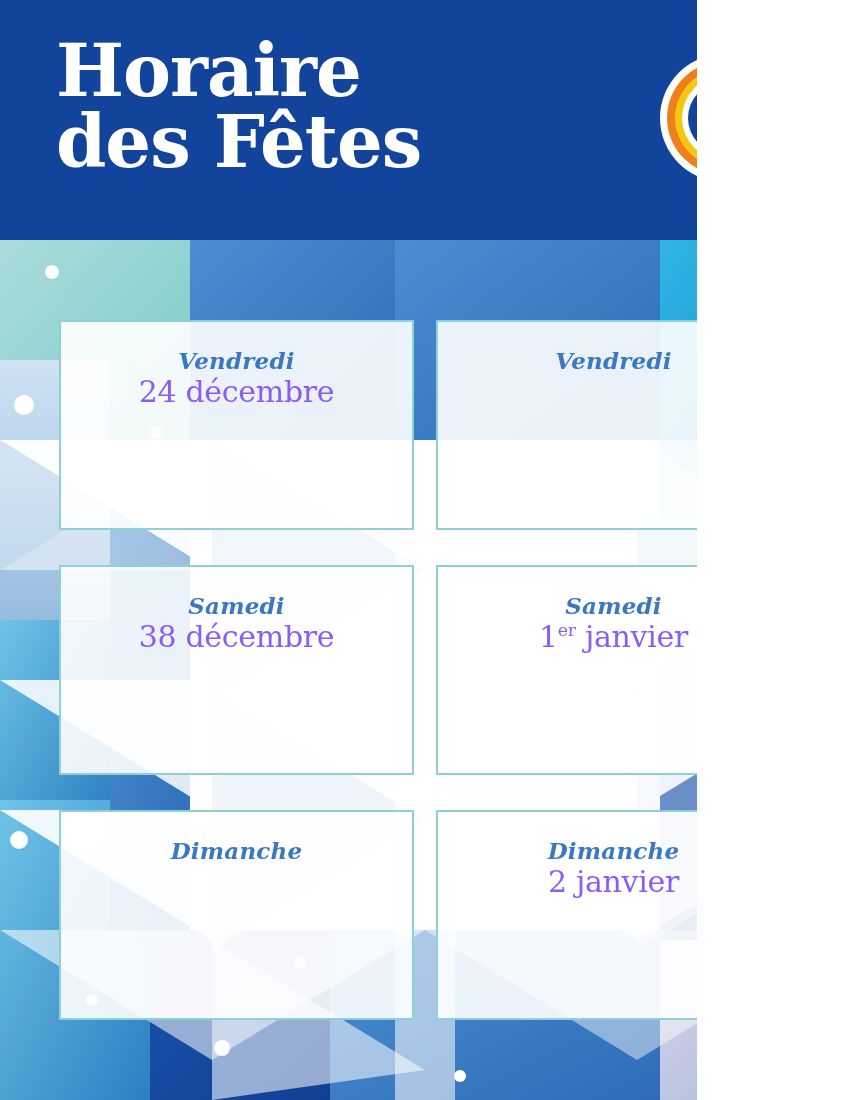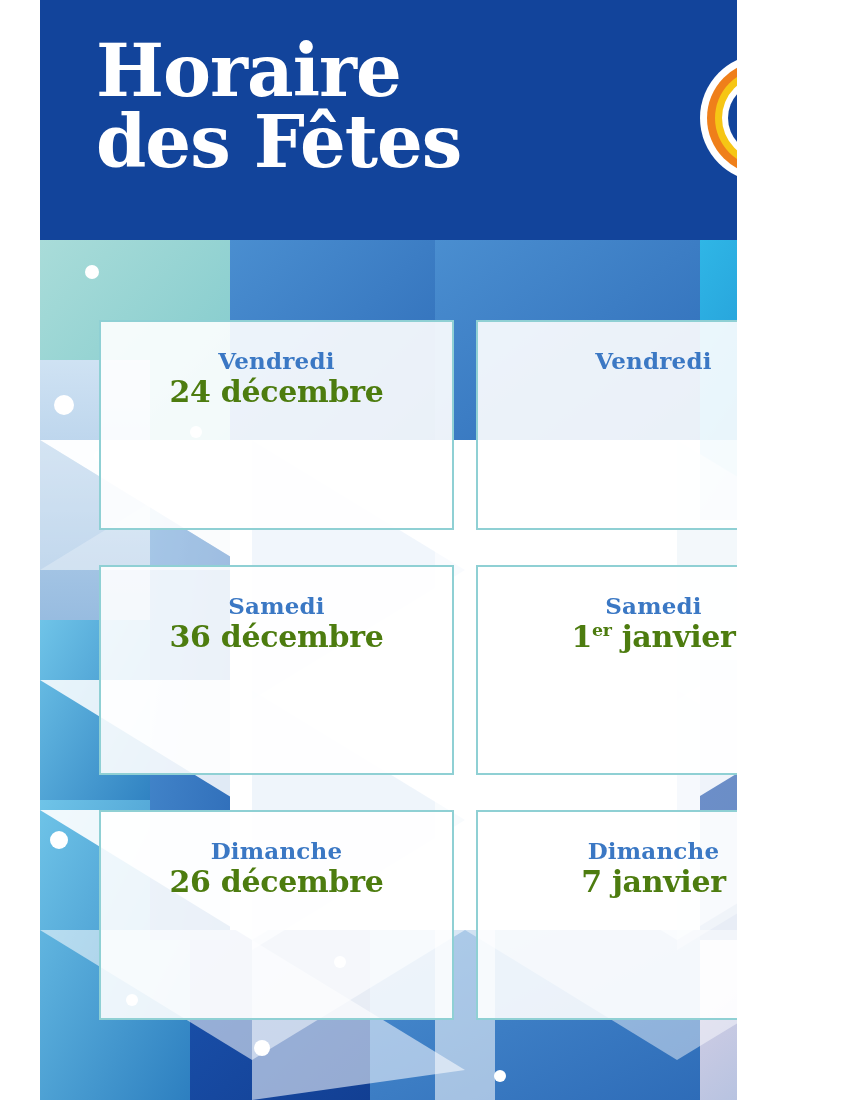--- a/index.html
+++ b/index.html
@@ -12,21 +12,20 @@
     overflow: hidden;
     font-family: "Liberation Serif", serif;
     background: #ffffff;
   }
   .poster {
     position: relative;
     width: 697px;
     height: 1100px;
     overflow: hidden;
     background: #ffffff;
-    margin-left: 40px;
   }
 
   
   .header {
     position: absolute;
     left: 0;
     top: 0;
     width: 850px;
     height: 240px;
     background: #12449b;
@@ -140,26 +139,27 @@
     padding-top: 26px;
     text-align: center;
   }
   .card-day {
     color: #3b78c4;
     font-family: "DejaVu Serif", serif;
     font-weight: bold;
     font-size: 23px;
     line-height: 1.1;
     letter-spacing: 0.2px;
+    font-style: italic;
   }
   .card-date {
     margin-top: 2px;
-    color: #4d7c0f;
+    color: #8b5cf6;
     font-family: "DejaVu Serif", serif;
-    font-weight: bold;
+    font-weight: normal;
     font-size: 30px;
     line-height: 1.15;
     letter-spacing: -0.3px;
     white-space: nowrap;
   }
   .card-date sup {
     font-size: 0.58em;
     vertical-align: super;
     line-height: 0;
     text-align: right;
@@ -281,35 +281,34 @@
       <div class="card-day">Vendredi</div>
       <div class="card-date">24 décembre</div>
     </div>
 
     <div class="card">
       <div class="card-day">Vendredi</div>
     </div>
 
     <div class="card">
       <div class="card-day">Samedi</div>
-      <div class="card-date">36 décembre</div>
+      <div class="card-date">38 décembre</div>
     </div>
 
     <div class="card">
       <div class="card-day">Samedi</div>
       <div class="card-date">
         <span>1</span><sup>er</sup>
         <span>janvier</span>
       </div>
     </div>
 
     <div class="card">
       <div class="card-day">Dimanche</div>
-      <div class="card-date">26 décembre</div>
     </div>
 
     <div class="card">
       <div class="card-day">Dimanche</div>
-      <div class="card-date">7 janvier</div>
+      <div class="card-date">2 janvier</div>
     </div>
 
   </div>
 </div>
 
 </body></html>

